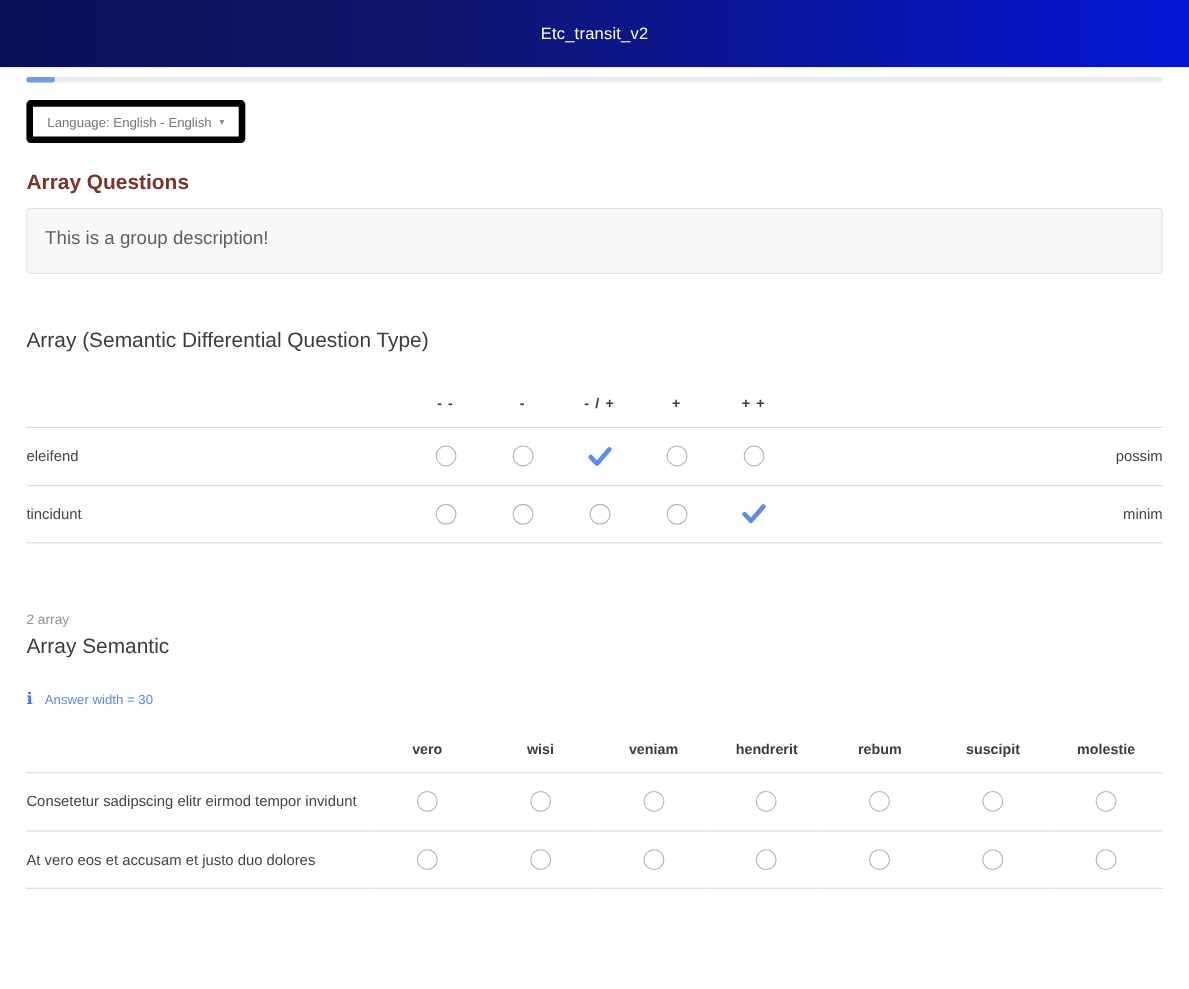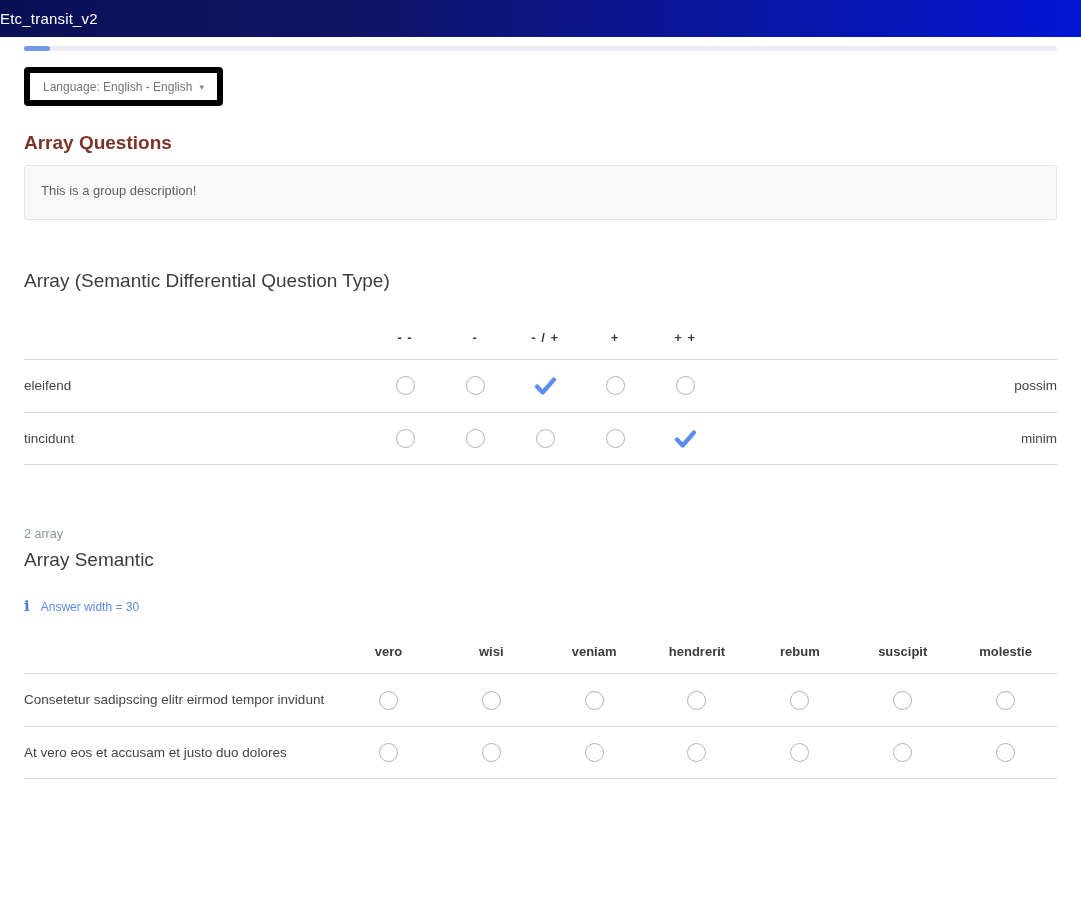--- a/index.html
+++ b/index.html
@@ -6,23 +6,23 @@
   html, body { margin: 0; padding: 0; background: #fff; }
   body {
     font-family: "Liberation Sans", sans-serif;
     color: #444;
     width: 1081px;
   }
   .page { width: 1081px; min-height: 899px; background: #fff; overflow: hidden; }
 
   
   .app-header {
-    height: 37px;
+    height: 61px;
     background: linear-gradient(90deg, #0a1055 0%, #101569 35%, #0416d6 100%);
-    display: flex; align-items: center; justify-content: flex-start;
+    display: flex; align-items: center; justify-content: center;
   }
   .app-title { color: #ffffff; font-size: 15px; letter-spacing: .2px; }
 
   .container { padding: 0 24px; }
 
   
   .progress-track {
     margin-top: 9px; height: 5px; width: 100%;
     background: #e9edf1; border-radius: 3px; position: relative;
   }
@@ -43,21 +43,21 @@
 
   
   .group-title {
     margin: 26px 0 0 0;
     font-size: 19px; font-weight: 700; color: #7d3428;
   }
   .group-desc {
     margin-top: 11px;
     background: #f8f8f8; border: 1px solid #e3e3e3; border-radius: 3px;
     padding: 17px 16px 21px 16px;
-    font-size: 13px; color: #5f5f5f;
+    font-size: 17px; color: #5f5f5f;
   }
 
   
   .question { margin-top: 50px; }
   .question.second { margin-top: 62px; }
   .q-code { font-size: 12.5px; color: #8a949c; }
   .q-code .asterisk {
     color: #a33d3d; font-weight: bold; font-size: 14px;
     vertical-align: top; line-height: 1; margin-right: 1px;
   }

